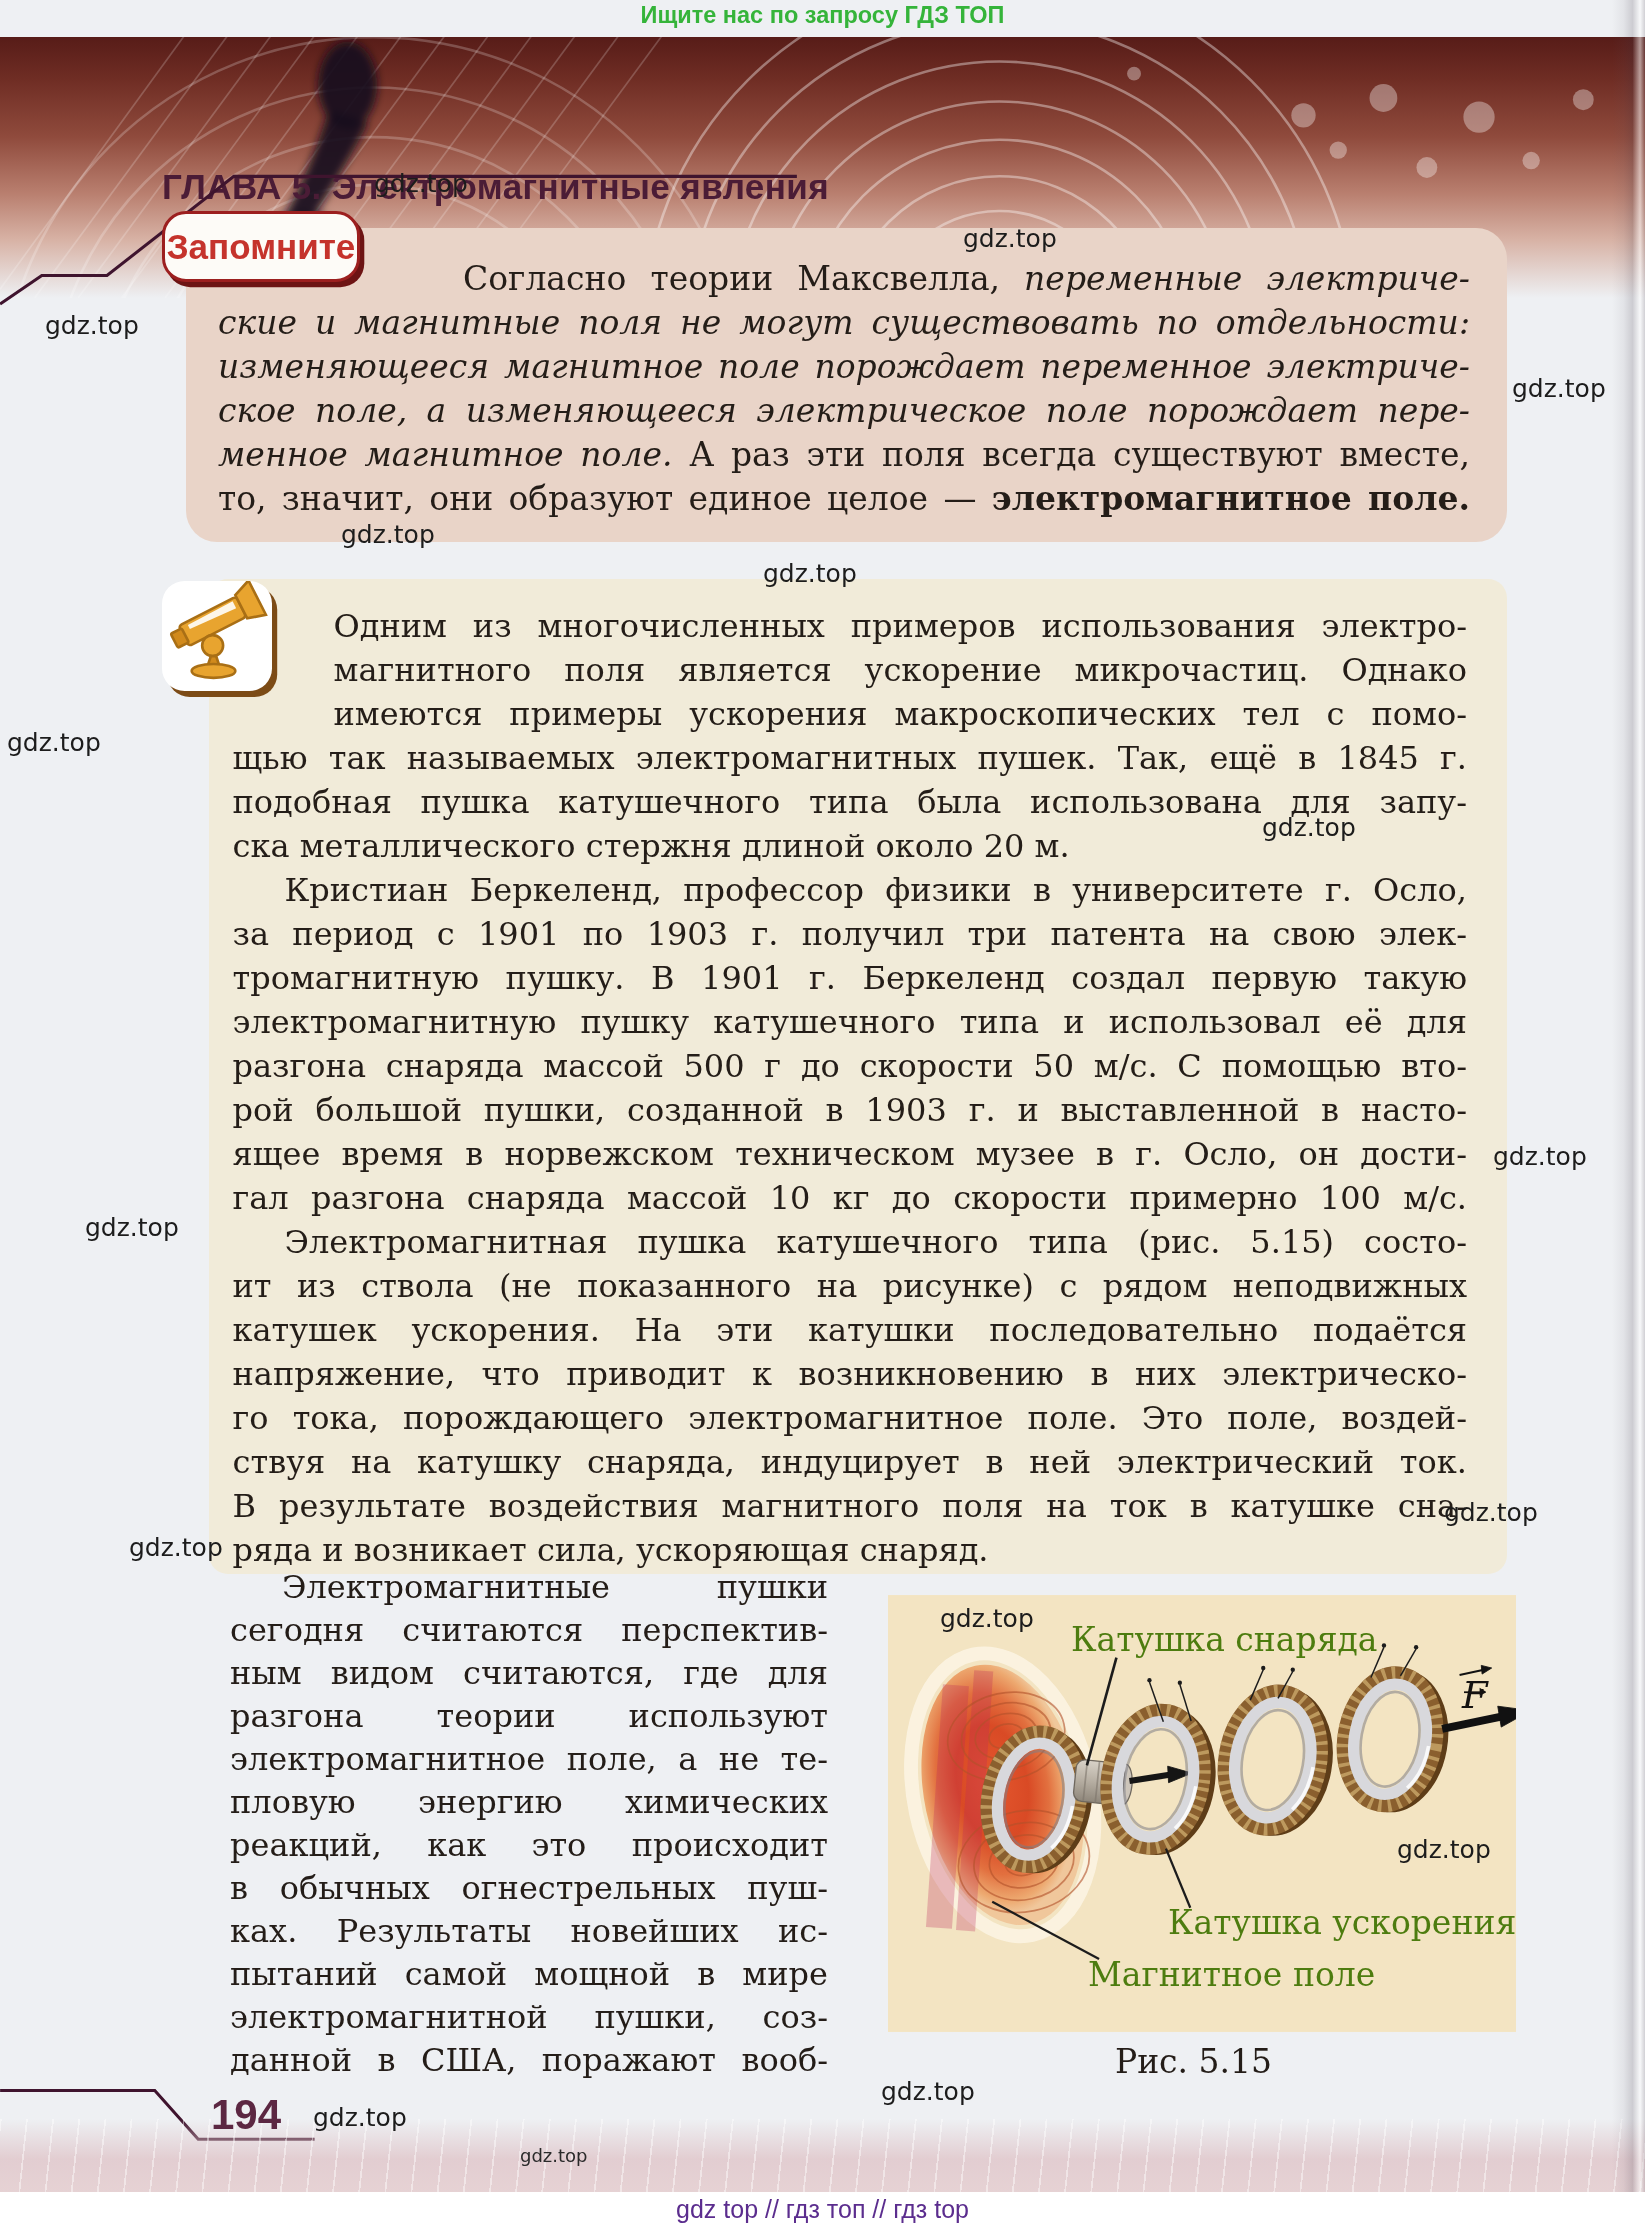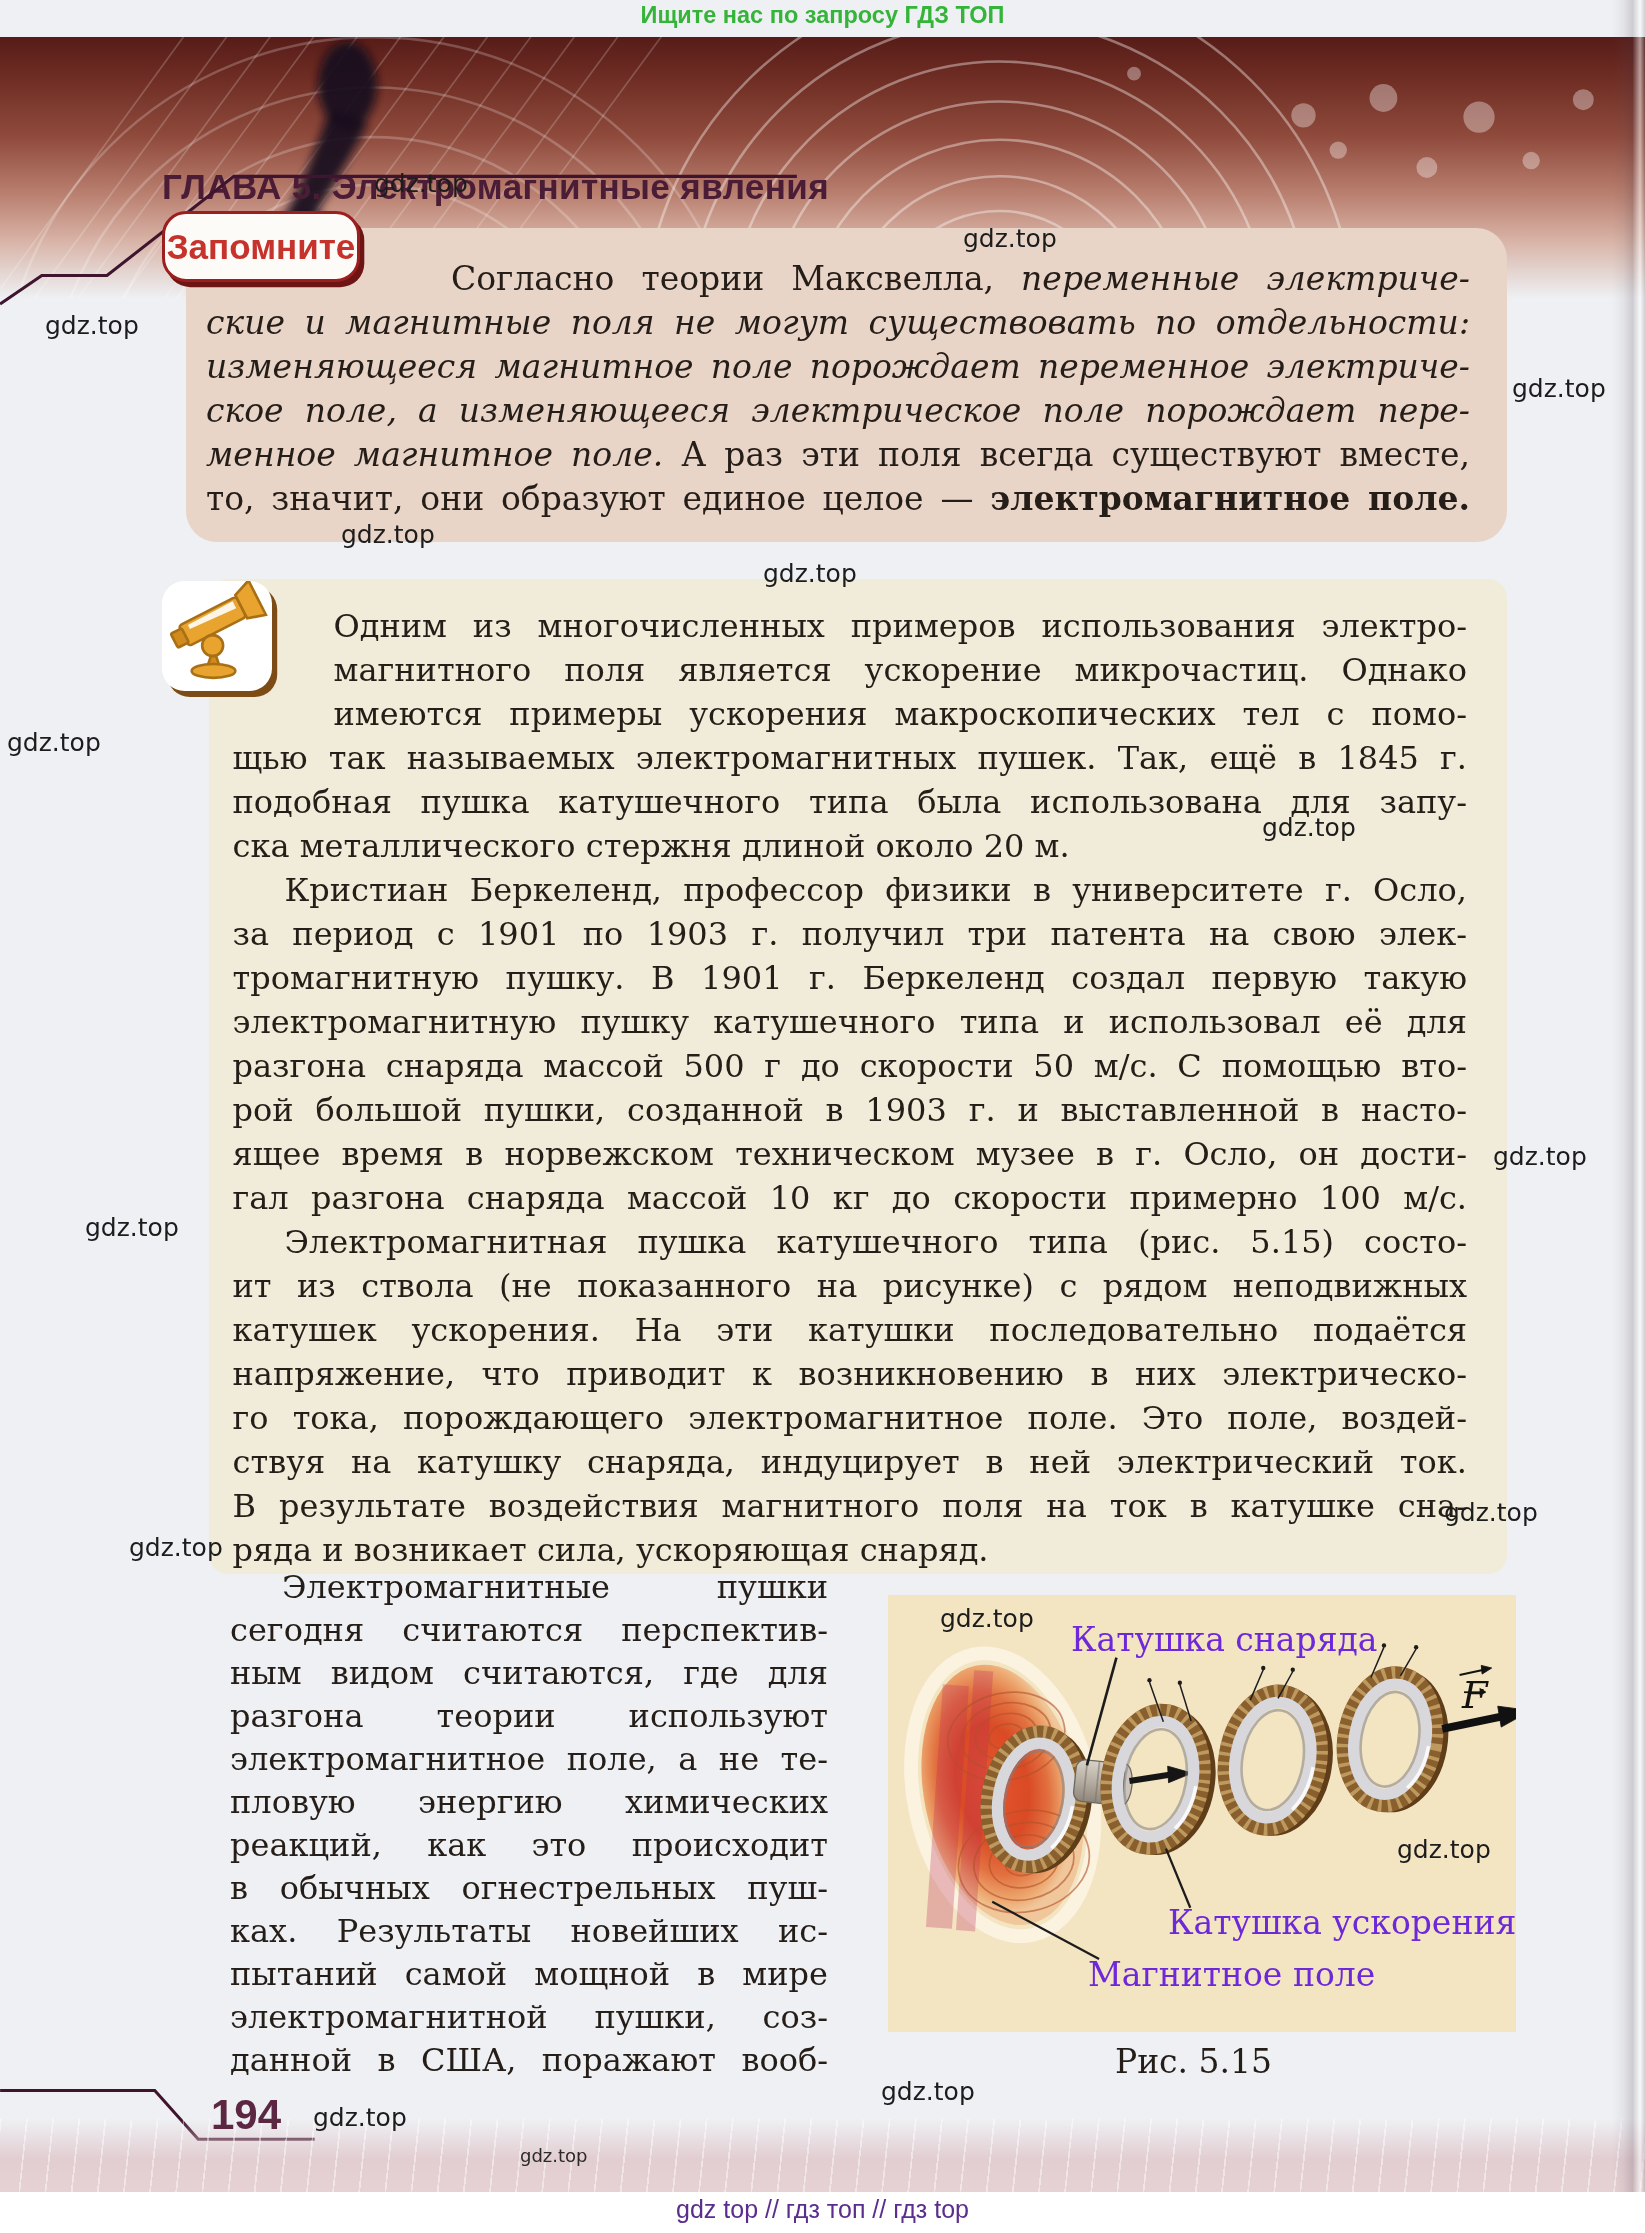--- a/index.html
+++ b/index.html
@@ -20,21 +20,21 @@
   .chapter{position:absolute;left:162px;top:139px;font-family:"Liberation Sans","DejaVu Sans",sans-serif;
     font-size:35px;font-weight:700;color:#4b1c36;letter-spacing:0.4px;margin-top:28px;}
   .deco{position:absolute;left:0;top:0;pointer-events:none;}
 
   
   .remember-label{position:absolute;left:162px;top:211px;width:198px;height:71px;background:#fdfbf7;
     border:3.5px solid #9c1f1f;border-radius:24px;box-shadow:4.3px 5.2px 0 #6d1414;
     display:flex;align-items:center;justify-content:center;
     font-family:"Liberation Sans","DejaVu Sans",sans-serif;font-size:35px;font-weight:700;color:#c5332c;z-index:3;}
   .pink-block{position:absolute;left:186px;top:228px;width:1321px;height:314px;background:#e9d4c8;
-    border-radius:31px;z-index:2;padding:29px 37px 0 20px;font-size:33px;line-height:44px;color:#241d18;}
+    border-radius:31px;z-index:2;padding:29px 37px 0 32px;font-size:33px;line-height:44px;color:#241d18;}
   .pink-block .tline.first{margin-left:245px;}
 
   
   .cream-block{position:absolute;left:209px;top:579px;width:1298px;height:995px;background:#f1ebd9;
     border-radius:19px;z-index:2;padding:25px 40px 0 23.5px;font-size:32px;line-height:44px;color:#241d18;}
   .cream-block .tline.wrap{margin-left:101px;}
   .icon-box{position:absolute;left:162px;top:581px;width:110px;height:110px;background:#ffffff;border-radius:22.6px;
     box-shadow:5.2px 6px 0 #7c4b16;z-index:3;}
 
   
@@ -42,21 +42,21 @@
   .tline.end{text-align-last:left;}
   .tline.indent{text-indent:52px;}
   .seg-i{font-style:italic;}
   .seg-b{font-weight:700;}
 
   
   .left-col{position:absolute;left:230px;top:1566px;width:598px;font-size:32px;line-height:43px;color:#241d18;z-index:2;}
 
   
   .figure{position:absolute;left:888px;top:1595px;width:628px;height:437px;z-index:2;}
-  .fig-label{position:absolute;font-size:33px;color:#6d28d9;z-index:4;white-space:nowrap;}
+  .fig-label{position:absolute;font-size:33px;color:#4d7c0f;z-index:4;white-space:nowrap;}
   .fig-caption{position:absolute;left:1063px;top:2042px;width:261px;text-align:center;font-size:33px;color:#241d18;z-index:3;}
   .vecF{position:absolute;left:1462px;top:1674px;z-index:4;font-size:37px;font-style:italic;color:#141210;}
   .vecF .bar{position:absolute;left:1.7px;top:-12px;width:22.6px;height:8.7px;}
 
   
   .pageno{position:absolute;left:211px;top:2091px;font-family:"Liberation Sans","DejaVu Sans",sans-serif;
     font-size:42px;font-weight:700;color:#5c2742;z-index:3;}
   .bottom-band{position:absolute;left:0;top:2119px;width:1645px;height:73px;
     background:linear-gradient(180deg,rgba(227,205,208,0) 0%,rgba(224,199,203,.85) 55%,#e6d2d4 100%);}
   .bottom-band:after{content:"";position:absolute;inset:0;

